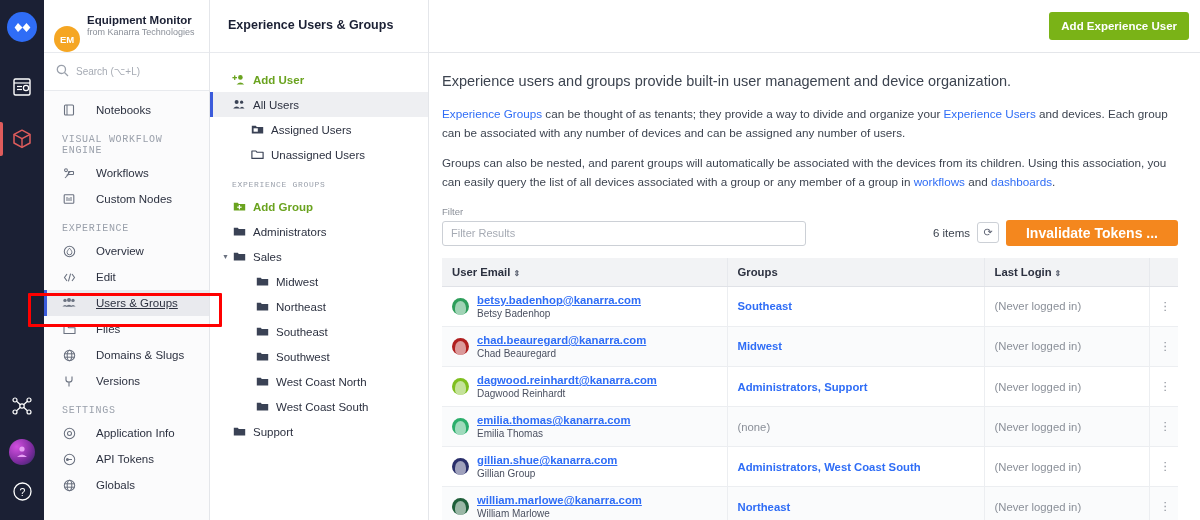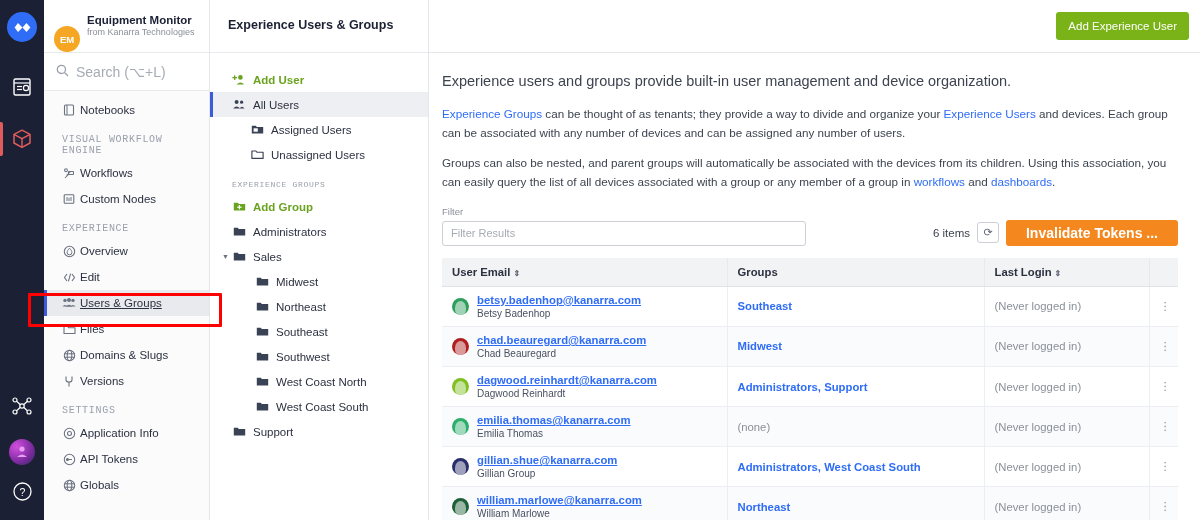--- a/index.html
+++ b/index.html
@@ -67,25 +67,25 @@
     flex: 0 0 26px;
     margin-top: 26px;
   }
   .app-title { font-size: 11.5px; font-weight: bold; color: #1b2034; line-height: 1.25; }
   .app-sub { font-size: 9px; color: #8a8f98; line-height: 1.3; }
 
   .search-row {
     height: 38px; display: flex; align-items: center; gap: 7px;
     padding: 0 12px; border-bottom: 1px solid #e8eaee; background:#fff;
   }
-  .search-ph { font-size: 14px; color: #a6abb4; }
+  .search-ph { font-size: 10px; color: #a6abb4; }
 
   .nav { padding-top: 6px; }
   .nav-item {
-    height: 26px; display: flex; align-items: center; gap: 4px;
+    height: 26px; display: flex; align-items: center; gap: 20px;
     padding-left: 18px; font-size: 11.5px; color: #2c3140;
     position: relative; cursor: pointer;
   }
   .nav-item.selected { background: #e9eaee; text-decoration: underline; }
   .nav-item.selected::before {
     content: ""; position: absolute; left: 0; top: 0;
     width: 3px; height: 26px; background: #3b5bdb;
   }
   .nav-item .ico { width: 14px; display:flex; align-items:center; justify-content:center; color:#6b7280; }
   .nav-sec {
@@ -121,21 +121,21 @@
   .caret { position:absolute; left:12px; font-size:7px; color:#6b7280; }
 
   
   .main { flex: 1; height: 520px; background: #fff; display: flex; flex-direction: column; }
   .main-head {
     height: 53px; border-bottom: 1px solid #e4e6ea;
     display: flex; align-items: center; justify-content: flex-end;
     padding: 0 14px; flex: 0 0 53px;
   }
   .btn-green {
-    background: #7ab317; color: #fff; font-size: 11.5px; font-weight: normal;
+    background: #7ab317; color: #fff; font-size: 11.5px; font-weight: bold;
     border: none; border-radius: 3px; padding: 8px 12px; cursor: pointer;
   }
   .crumb {
     position: absolute; left: 228px; top: 18px;
     font-size: 12.5px; font-weight: bold; color: #1b2034;
   }
   .main-body { padding: 20px 25px 0 13px; overflow: hidden; }
   .lead {
     font-size: 14.5px; color: #3d4450; margin-bottom: 16px; margin-left: 0;
   }

